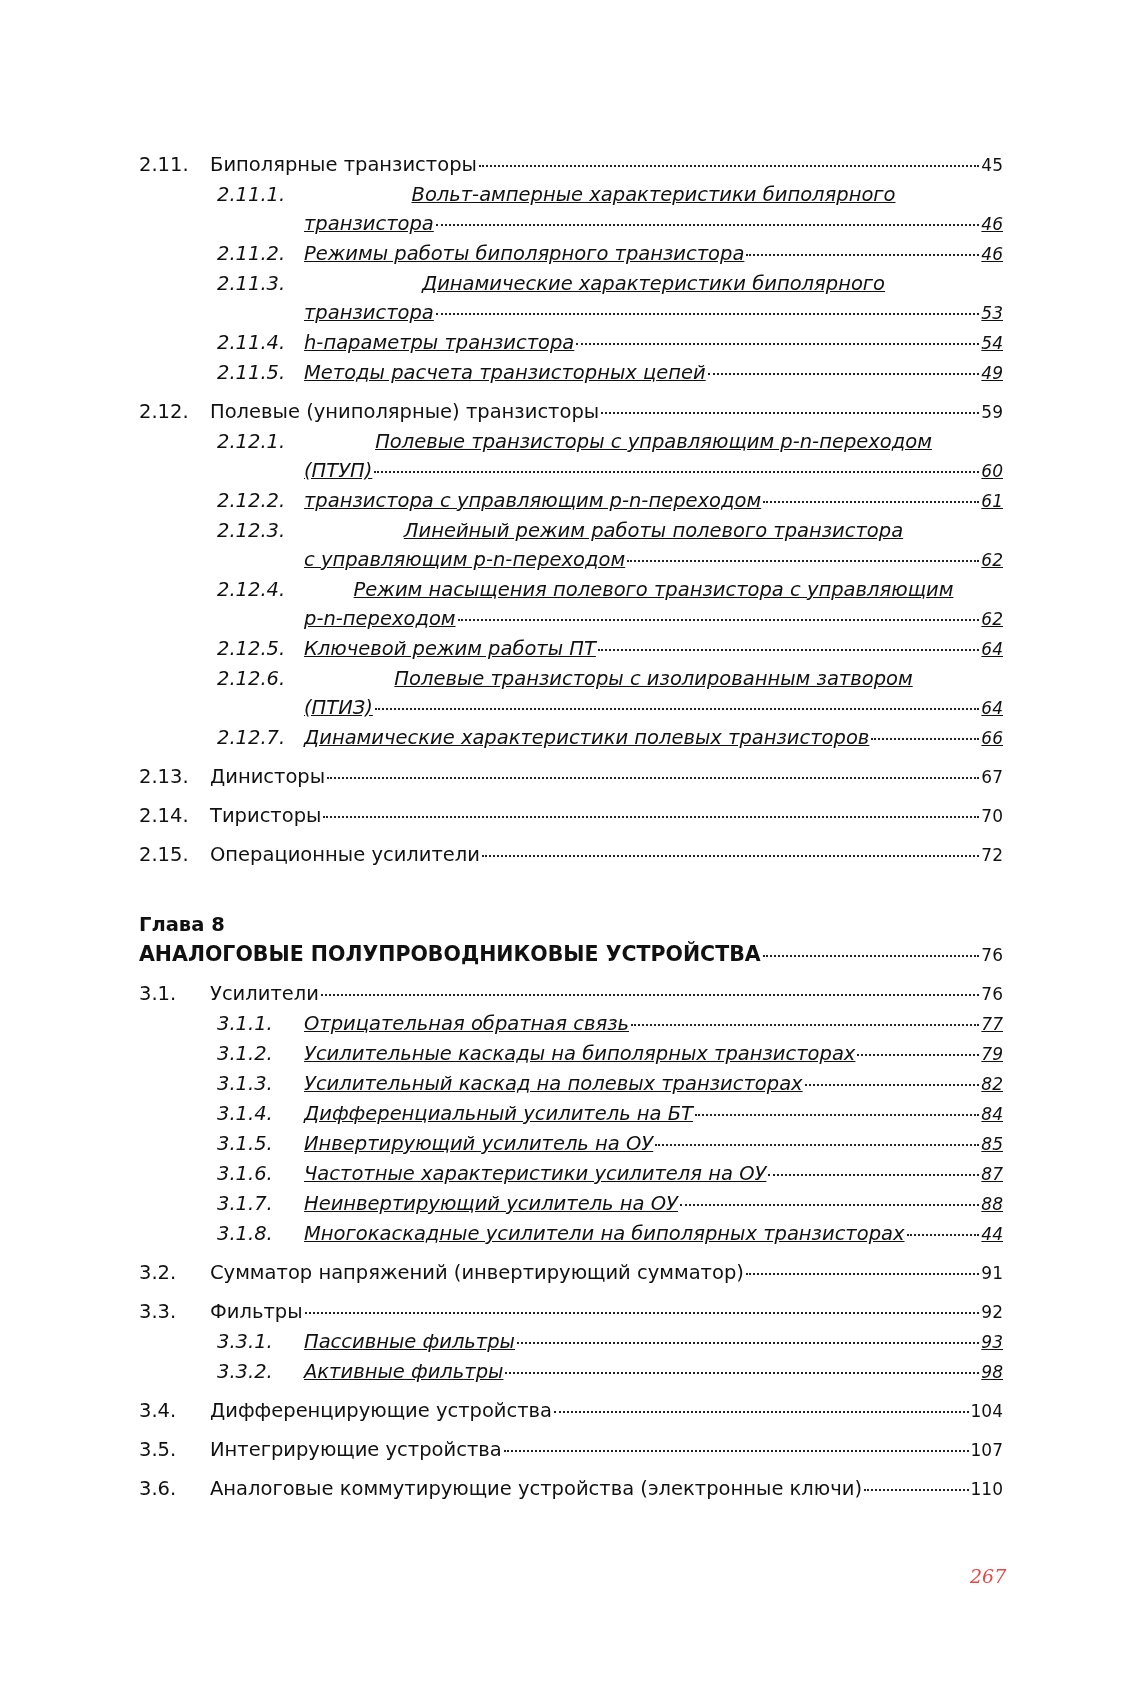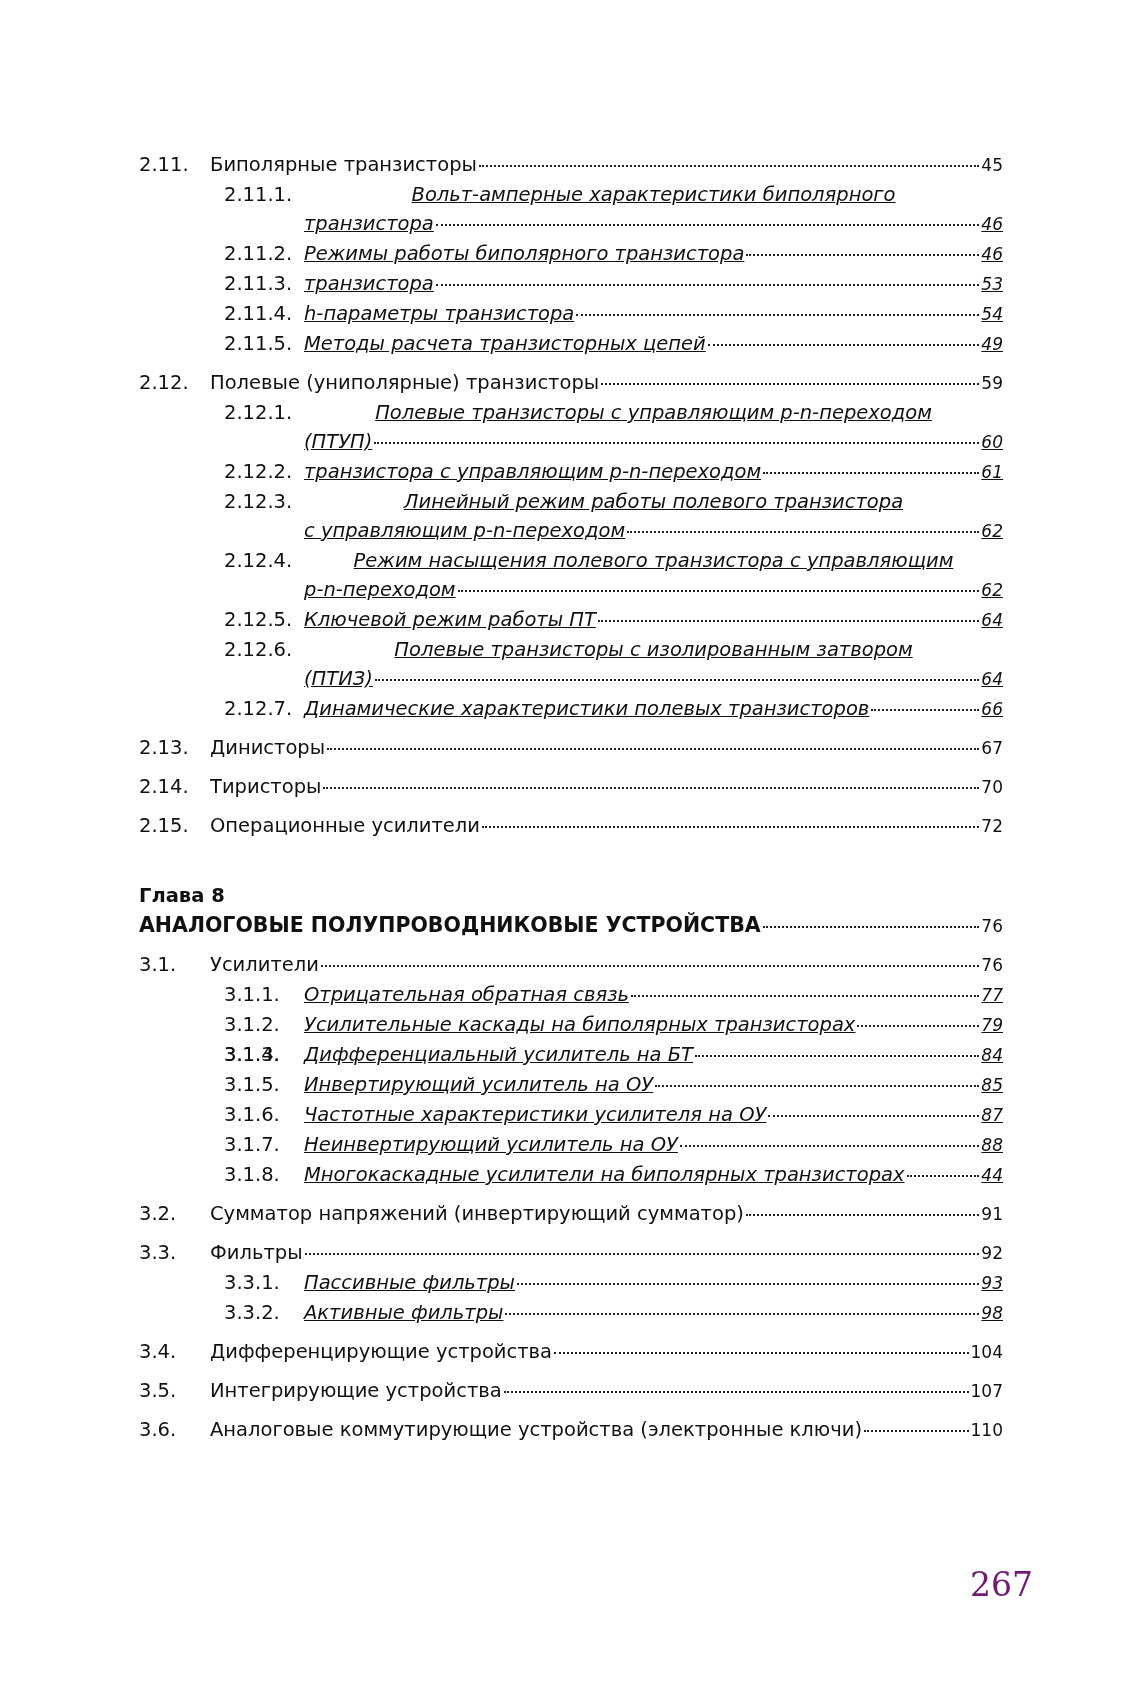--- a/index.html
+++ b/index.html
@@ -4,32 +4,32 @@
 <style>
   html, body { margin: 0; padding: 0; background: #ffffff; }
   body { width: 1142px; height: 1693px; position: relative; overflow: hidden;
          font-family: "DejaVu Sans", "Liberation Sans", sans-serif; color: #111; }
   .toc { position: absolute; left: 139px; top: 150px; width: 864px; }
   .row { position: relative; display: flex; align-items: baseline; font-size: 19.5px; line-height: 29px; }
   .row.main { margin-top: 9px; }
   .row.main.first { margin-top: 0; }
   .num { flex: 0 0 auto; }
   .main .num { width: 71px; }
-  .sub .num { position: absolute; left: 85px; }
+  .sub .num { position: absolute; left: 78px; font-style: italic; }
   .main .title { margin-left: 0; }
   .sub .title { margin-left: 165px; font-style: italic; text-decoration: underline; }
   .title { flex: 1 1 auto; display: flex; align-items: baseline; min-width: 0; justify-content: center; }
   .title-text { white-space: nowrap; }
   .leader { flex: 1 1 auto; border-bottom: 2px dotted #222; margin: 0 2px; transform: translateY(-4px); min-width: 10px; }
   .page { flex: 0 0 auto; font-size: 17px; }
   .chapter { margin-top: 40px; font-weight: bold; }
   .chapter .label { font-size: 19.5px; line-height: 30px; display: block; }
   .chapter .row { font-size: 20.5px; }
   .page-number { position: absolute; left: 970px; top: 1565px; font-family: "DejaVu Serif", "Liberation Serif", serif;
-                 font-size: 33px; color: #701a75; }
+                 font-style: italic; font-size: 19px; color: #ef4444; }
 </style>
 </head>
 <body>
 
 <div class="toc" id="toc">
     <div class="row main first">
       <span class="num">2.11.</span>
       <span class="title">
         <span class="title-text">Биполярные транзисторы</span>
         <span class="leader"></span>
@@ -52,20 +52,23 @@
     <div class="row sub">
       <span class="num">2.11.2.</span>
       <span class="title">
         <span class="title-text">Режимы работы биполярного транзистора</span>
         <span class="leader"></span>
         <span class="page">46</span>
       </span>
     </div>
     <div class="row sub">
       <span class="num">2.11.3.</span>
+      <span class="title">
+        <span class="title-text">Динамические характеристики биполярного</span>
+      </span>
     </div>
     <div class="row sub">
       <span class="title">
         <span class="title-text">транзистора</span>
         <span class="leader"></span>
         <span class="page">53</span>
       </span>
     </div>
     <div class="row sub">
       <span class="num">2.11.4.</span>
@@ -222,20 +225,25 @@
     <div class="row sub">
       <span class="num">3.1.2.</span>
       <span class="title">
         <span class="title-text">Усилительные каскады на биполярных транзисторах</span>
         <span class="leader"></span>
         <span class="page">79</span>
       </span>
     </div>
     <div class="row sub">
       <span class="num">3.1.3.</span>
+      <span class="title">
+        <span class="title-text">Усилительный каскад на полевых транзисторах</span>
+        <span class="leader"></span>
+        <span class="page">82</span>
+      </span>
     </div>
     <div class="row sub">
       <span class="num">3.1.4.</span>
       <span class="title">
         <span class="title-text">Дифференциальный усилитель на БТ</span>
         <span class="leader"></span>
         <span class="page">84</span>
       </span>
     </div>
     <div class="row sub">

